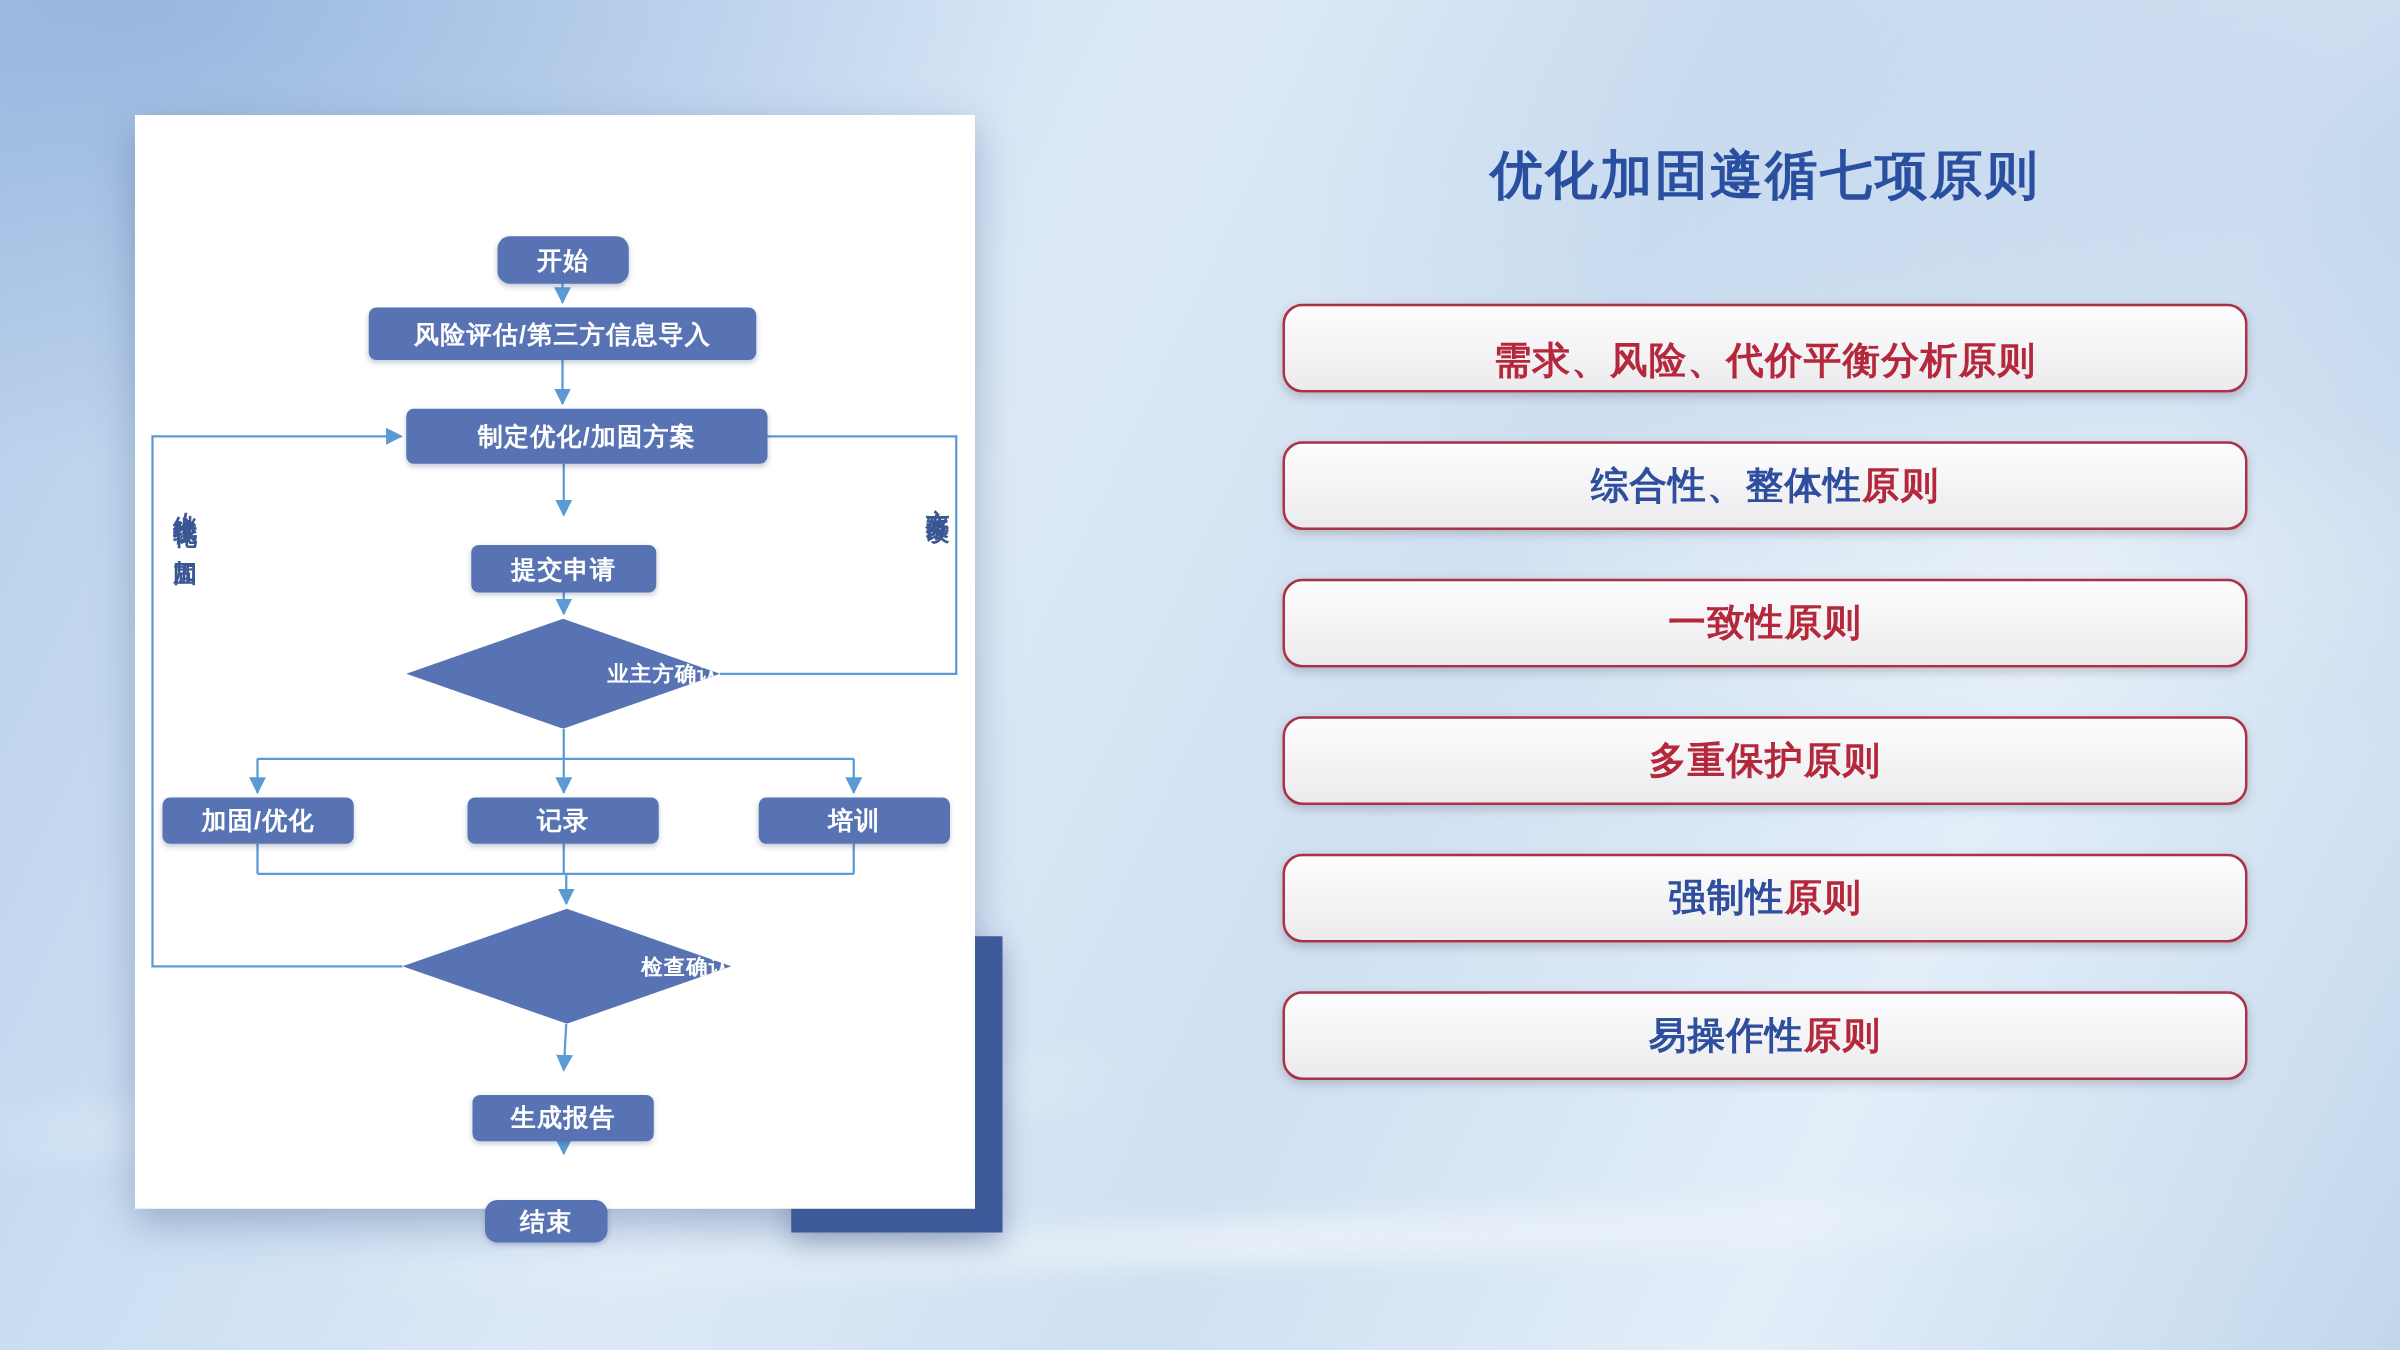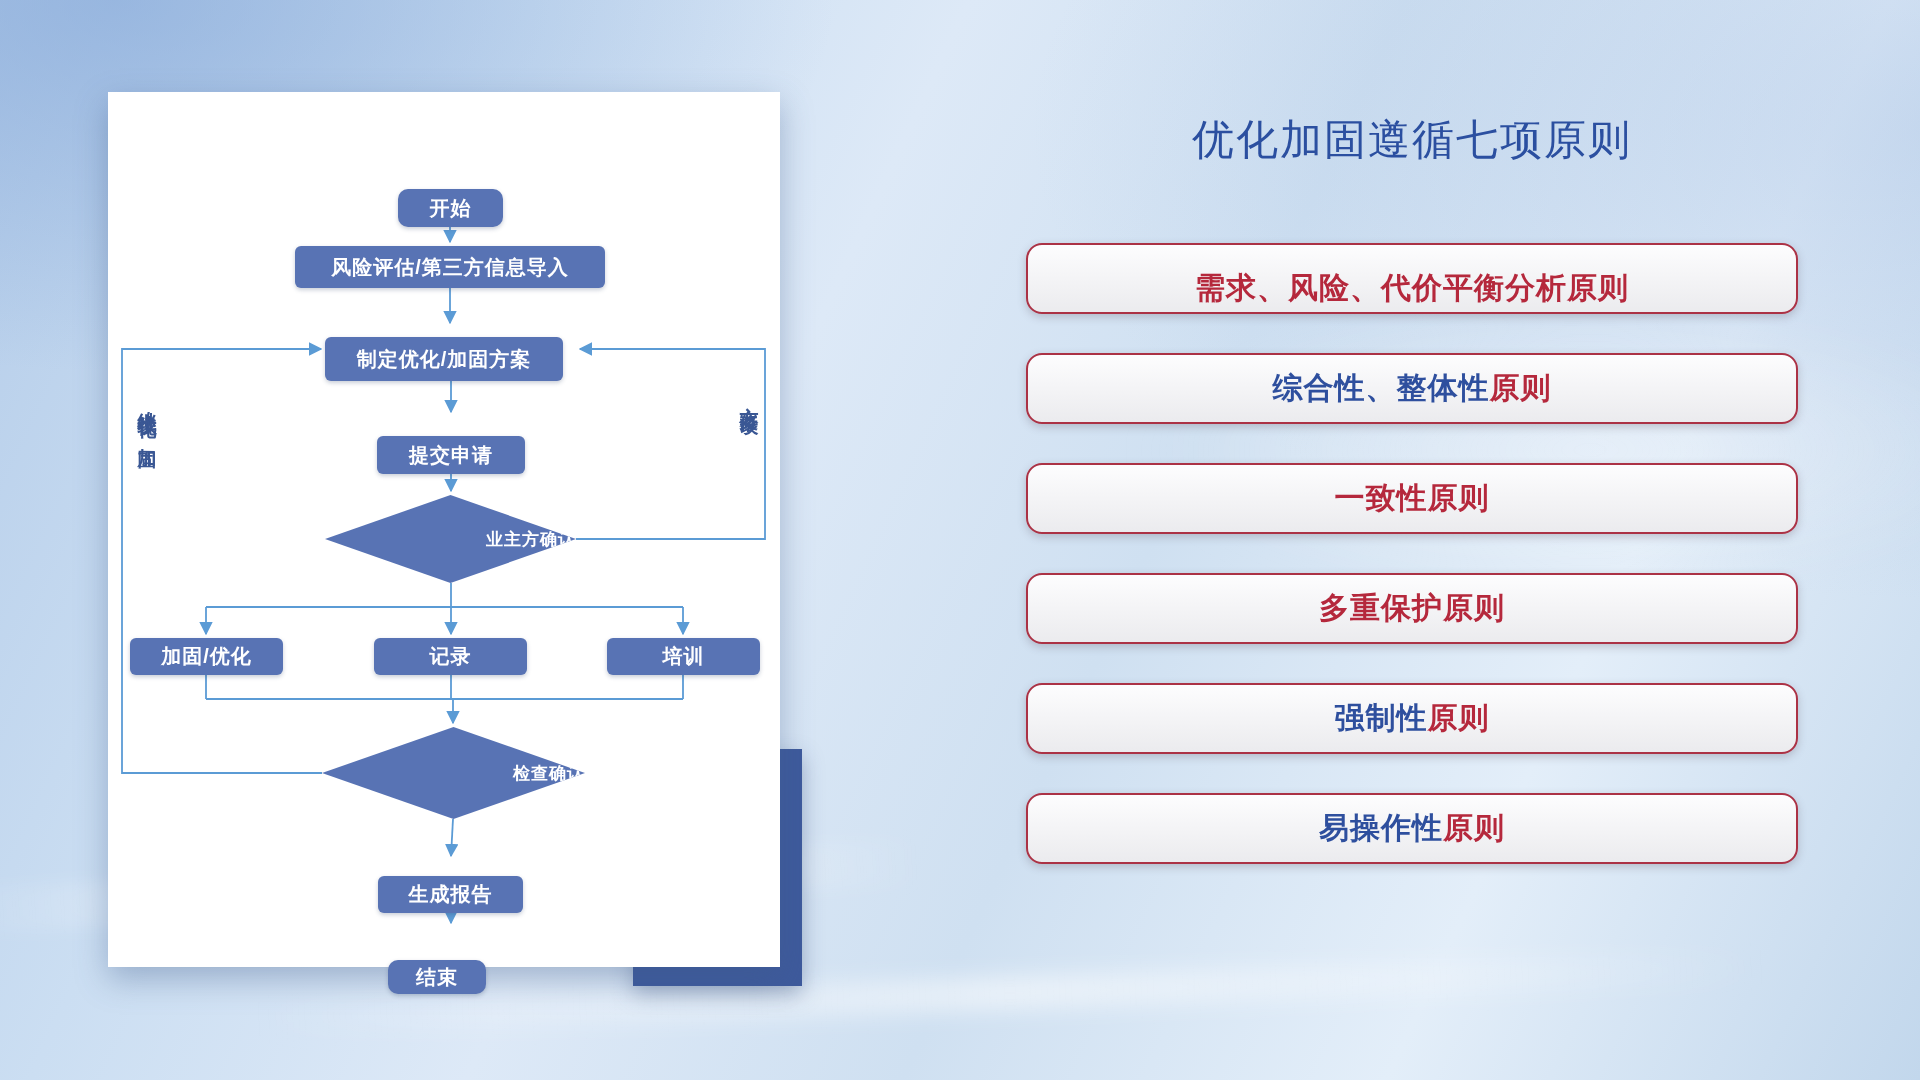--- a/index.html
+++ b/index.html
@@ -61,21 +61,21 @@
   .v-label {
     position: absolute;
     writing-mode: vertical-rl; text-orientation: upright;
     color: #3a5794; font-weight: 700; font-size: 19px; letter-spacing: 3px;
     z-index: 3;
   }
 
   .panel-title {
     position: absolute; left: 1026px; top: 112px; width: 772px;
     text-align: center;
-    font-size: 42px; font-weight: 400; letter-spacing: 2px;
+    font-size: 42px; font-weight: 700; letter-spacing: 2px;
     color: var(--title, #2b4fa0);
   }
   .principles {
     position: absolute; left: 1026px; top: 243px; width: 772px;
     display: flex; flex-direction: column; gap: 39px;
   }
   .principle-pill {
     height: 71px;
     border: 2px solid var(--principle-border, #ab3245);
     border-radius: 16px;
@@ -121,21 +121,21 @@
       <line x1="343" y1="805" x2="343" y2="831" marker-end="url(#ah)"></line>
       <polyline points="468,447 657,447 657,257 472,257" marker-end="url(#ah)"></polyline>
       <polyline points="214,681 14,681 14,257 213,257" marker-end="url(#ah)"></polyline>
     </g>
   </svg>
 
   <div class="fc-node pill" style="left:290px;top:64px;width:105px;height:38px;">开始</div>
 
   <div class="fc-node" style="left:187px;top:154px;width:310px;height:42px;">风险评估/第三方信息导入</div>
 
-  <div class="fc-node" style="left:217px;top:245px;width:238px;height:44px;">制定优化/加固方案</div>
+  <div class="fc-node" style="left:217px;top:235px;width:289px;height:44px;">制定优化/加固方案</div>
 
   <div class="fc-node" style="left:269px;top:324px;width:148px;height:38px;margin-top:20px;">提交申请</div>
 
   <div class="fc-diamond" style="left:217px;top:403px;width:251px;height:88px;">
     <span>业主方确认</span>
   </div>
 
   <div class="fc-node" style="left:22px;top:546px;width:153px;height:37px;">加固/优化</div>
 
   <div class="fc-node" style="left:266px;top:546px;width:153px;height:37px;">记录</div>

